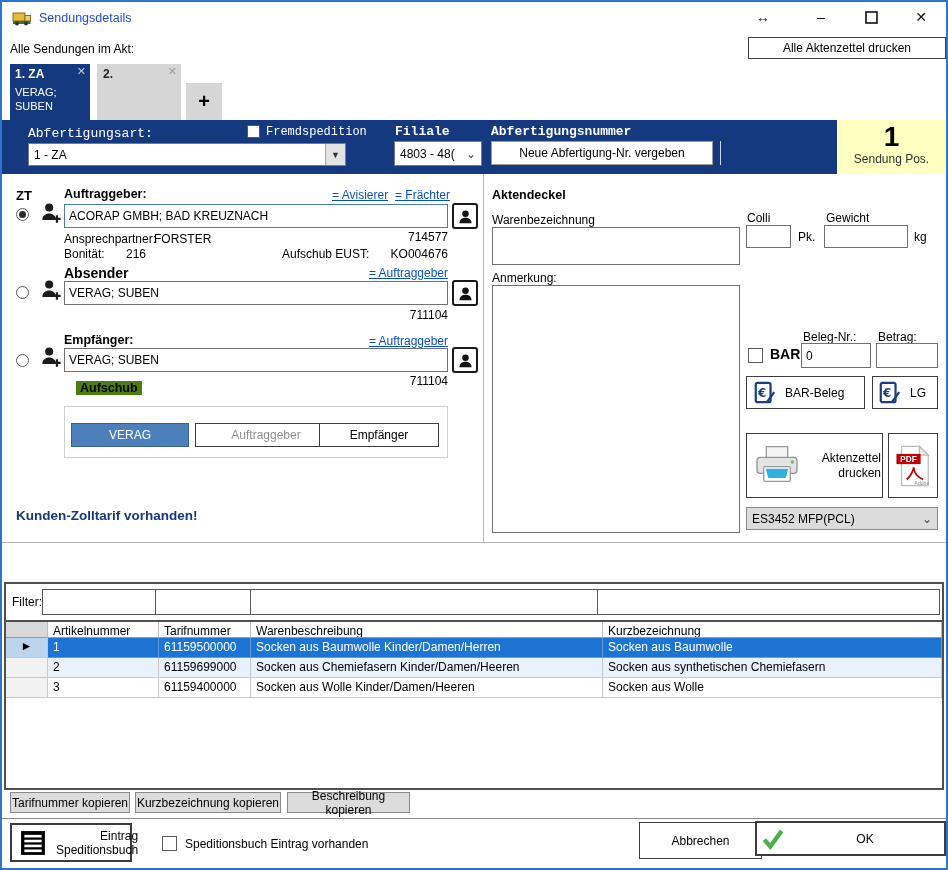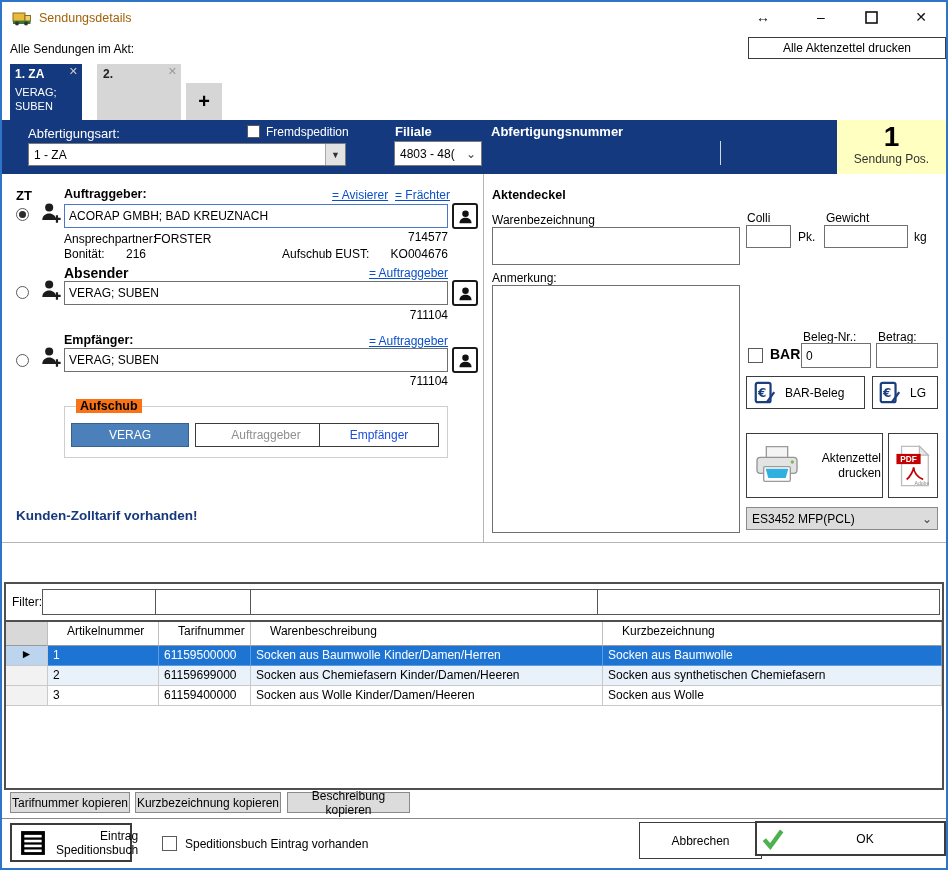--- a/index.html
+++ b/index.html
@@ -1,43 +1,43 @@
 <!DOCTYPE html>
 <html><head>
 <meta charset="utf-8">
 <style>
   html,body{margin:0;padding:0;background:#cfcfcf;}
   .window{position:relative;width:948px;height:870px;background:#fff;border:2px solid #2e74c8;
     box-sizing:border-box;font-family:"Liberation Sans",sans-serif;font-size:12px;color:#000;overflow:hidden;}
   .t{position:absolute;white-space:nowrap;}
   .b{font-weight:bold;}
-  .wt{color:#fff;}
+  .wt{color:#fff;font-family:Liberation Mono, monospace;}
   .link{color:#0b50c8;text-decoration:underline;cursor:pointer;}
   .inp{position:absolute;border:1px solid #707070;background:#fff;
     font:12px "Liberation Sans",sans-serif;padding:0 4px;box-sizing:border-box;color:#000;}
   .btn{position:absolute;background:#fff;border:1px solid #3c3c3c;display:flex;align-items:center;
     justify-content:center;font:12px "Liberation Sans",sans-serif;box-sizing:border-box;cursor:default;text-align:center;}
   .gbtn{background:#dcdcdc;border:1px solid #8a8a8a;}
   .radio{position:absolute;width:13px;height:13px;border:1px solid #5a5a5a;border-radius:50%;background:#fff;box-sizing:border-box;}
   .radio.sel::after{content:"";position:absolute;left:2px;top:2px;right:2px;bottom:2px;background:#2b2b2b;border-radius:50%;}
   .cb{position:absolute;width:14px;height:14px;border:1px solid #5a5a5a;background:#fff;box-sizing:border-box;}
   .band{position:absolute;left:0;top:118px;width:944px;height:54px;background:#14397e;}
-  .tab1{position:absolute;left:8px;top:62px;width:72px;height:56px;background:#14397e;color:#fff;padding:20px 5px;box-sizing:border-box;}
+  .tab1{position:absolute;left:8px;top:62px;width:80px;height:56px;background:#14397e;color:#fff;padding:20px 5px;box-sizing:border-box;}
   .tab2{position:absolute;left:95px;top:62px;width:84px;height:56px;background:#d6d6d6;color:#222;padding:3px 5px;box-sizing:border-box;}
   .plusbtn{position:absolute;left:184px;top:81px;width:36px;height:37px;background:#d6d6d6;display:flex;align-items:center;justify-content:center;font-size:20px;font-weight:bold;}
   .combo{position:absolute;background:#fff;border:1px solid #7a7a7a;box-sizing:border-box;display:flex;align-items:center;}
   .combo .val{flex:1;padding:0 5px;overflow:hidden;white-space:nowrap;}
   .arrowbox{width:19px;align-self:stretch;background:#e3e3e3;border-left:1px solid #aaa;display:flex;align-items:center;justify-content:center;color:#333;font-size:9px;}
   .chev{color:#444;font-size:12px;padding-right:5px;}
   .yellow{position:absolute;left:835px;top:118px;width:109px;height:54px;background:#ffffc1;text-align:center;box-sizing:border-box;padding-top:2px;}
   .groupbox{position:absolute;border:1px solid #cfcfcf;box-sizing:border-box;}
   .tblwrap{position:absolute;left:2px;top:580px;width:940px;height:208px;border:2px solid #4f4f4f;box-sizing:border-box;background:#fff;}
   .grid{position:absolute;left:0;top:36px;right:0;border-top:2px solid #4f4f4f;display:grid;
     grid-template-columns:42px 111px 92px 352px 1fr;}
-  .hc{border-right:1px solid #bdbdbd;border-bottom:1px solid #9a9a9a;padding:2px 19px;background:#fff;height:24px;box-sizing:border-box;white-space:nowrap;overflow:hidden;}
+  .hc{border-right:1px solid #bdbdbd;border-bottom:1px solid #9a9a9a;padding:2px 5px;background:#fff;height:16px;box-sizing:border-box;white-space:nowrap;overflow:hidden;}
   .hc0{background:#d8d8d8;}
   .cell{border-right:1px solid #c9c9c9;border-bottom:1px solid #c9c9c9;padding:2px 5px;height:20px;box-sizing:border-box;white-space:nowrap;overflow:hidden;}
   .rsel{background:#1e74d3;color:#fff;border-right-color:#5d9be0;border-bottom-color:#5d9be0;}
   .rsel0{background:#bcd4ee;color:#000;text-align:center;padding:1px 0;}
   .ralt{background:#e9f1fb;}
   .selcol{background:#f2f2f2;}
   .icobtn{position:absolute;width:26px;height:26px;border:2px solid #1a1a1a;border-radius:3px;background:#fff;
     display:flex;align-items:center;justify-content:center;box-sizing:border-box;}
   .titlebtn{width:22px;height:22px;display:flex;align-items:center;justify-content:center;font-size:14px;color:#111;}
   svg{display:block;}
@@ -49,21 +49,21 @@
 
   <span class="t" style="left:10px;top:7px;">
     <svg width="20" height="17" viewBox="0 0 20 17">
       <rect x="1" y="4" width="12" height="8" fill="#e8b93a" stroke="#8a6d1f"></rect>
       <rect x="13" y="6.5" width="5.5" height="5.5" fill="#f0cf6e" stroke="#8a6d1f"></rect>
       <rect x="1" y="12" width="17.5" height="3" fill="#2e7d32"></rect>
       <circle cx="5" cy="14.5" r="2" fill="#333"></circle>
         <circle cx="14" cy="14.5" r="2" fill="#333"></circle>
     </svg>
   </span>
-  <span class="t" style="left:37px;top:9px;color:#a16207;font-size:12.5px;">Sendungsdetails</span>
+  <span class="t" style="left:37px;top:9px;color:#1d4ed8;font-size:12.5px;">Sendungsdetails</span>
   <div class="t" style="left:750px;top:4px;display:flex;gap:28px;">
     <span class="titlebtn">↔</span>
     <span class="titlebtn" style="margin-left:8px;">–</span>
     <span class="titlebtn">
       <svg width="13" height="13" viewBox="0 0 13 13">
           <rect x="1" y="1" width="11" height="11" fill="none" stroke="#111" stroke-width="1.6"></rect>
         </svg>
     </span>
     <span class="titlebtn">✕</span>
   </div>
@@ -90,20 +90,21 @@
       <span class="arrowbox">▼</span>
     </div>
     <span class="cb" style="left:245px;top:5px;width:13px;height:13px;"></span>
     <span class="t wt" style="left:264px;top:5px;">Fremdspedition</span>
     <span class="t wt b" style="left:393px;top:4px;font-size:13px;">Filiale</span>
     <div class="combo" style="left:392px;top:21px;width:88px;height:25px;">
       <span class="val" style="padding-right:0;">4803 - 48(</span>
       <span class="chev">⌄</span>
     </div>
     <span class="t wt b" style="left:489px;top:4px;font-size:13px;">Abfertigungsnummer</span>
+    <div class="btn" style="left:489px;top:21px;width:222px;height:24px;border-color:#9a9a9a;">Neue Abfertigung-Nr. vergeben</div>
     <span class="t" style="left:718px;top:21px;width:1px;height:24px;background:#cfd6e4;"></span>
   </div>
   <div class="yellow">
     <div style="font-size:28px;font-weight:bold;line-height:30px;">1</div>
     <div style="font-size:12px;color:#333;">Sendung Pos.</div>
   </div>
 
   <span class="t" style="left:481px;top:172px;width:1px;height:368px;background:#b5b5b5;"></span>
   <span class="t" style="left:0;top:540px;width:944px;height:1px;background:#b5b5b5;"></span>
 
@@ -167,24 +168,24 @@
   <input class="inp" style="left: 62px; top: 346px; width: 384px; height: 24px;" readonly="" value="VERAG; SUBEN">
   <span class="icobtn" style="left:450px;top:345px;">
     <svg width="17" height="17" viewBox="0 0 24 24">
         <circle cx="12" cy="8" r="4.6" fill="#111"></circle>
         <path d="M3.5 21.5c0-5.2 4.2-7.6 8.5-7.6s8.5 2.4 8.5 7.6z" fill="#111"></path>
       </svg>
   </span>
   <span class="t" style="left:346px;top:372px;width:100px;text-align:right;">711104</span>
 
   <div class="groupbox" style="left:62px;top:404px;width:384px;height:52px;"></div>
-  <span class="t b" style="left:74px;top:397px;background:#f97316;padding:0 4px;font-size:12.5px;">Aufschub</span>
+  <span class="t b" style="left:74px;top:379px;background:#4d7c0f;padding:0 4px;font-size:12.5px;">Aufschub</span>
   <div class="btn" style="left:69px;top:421px;width:118px;height:24px;background:#4b80bb;border:1px solid #38618f;color:#fff;">VERAG</div>
   <div class="btn" style="left:193px;top:421px;width:142px;height:24px;color:#8f8f8f;">Auftraggeber</div>
-  <div class="btn" style="left:317px;top:421px;width:120px;height:24px;color:#1d4ed8;">Empfänger</div>
+  <div class="btn" style="left:317px;top:421px;width:120px;height:24px;color:#000000;">Empfänger</div>
 
   <span class="t b" style="left:14px;top:506px;font-size:13.5px;color:#16397d;">Kunden-Zolltarif vorhanden!</span>
 
   <span class="t b" style="left:490px;top:186px;font-size:12.5px;">Aktendeckel</span>
   <span class="t" style="left:490px;top:211px;">Warenbezeichnung</span>
   <div class="inp" style="left:490px;top:225px;width:248px;height:38px;"></div>
 
   <span class="t" style="left:745px;top:209px;">Colli</span>
   <input class="inp" style="left: 744px; top: 223px; width: 45px; height: 23px;" readonly="">
   <span class="t" style="left:796px;top:228px;">Pk.</span>

